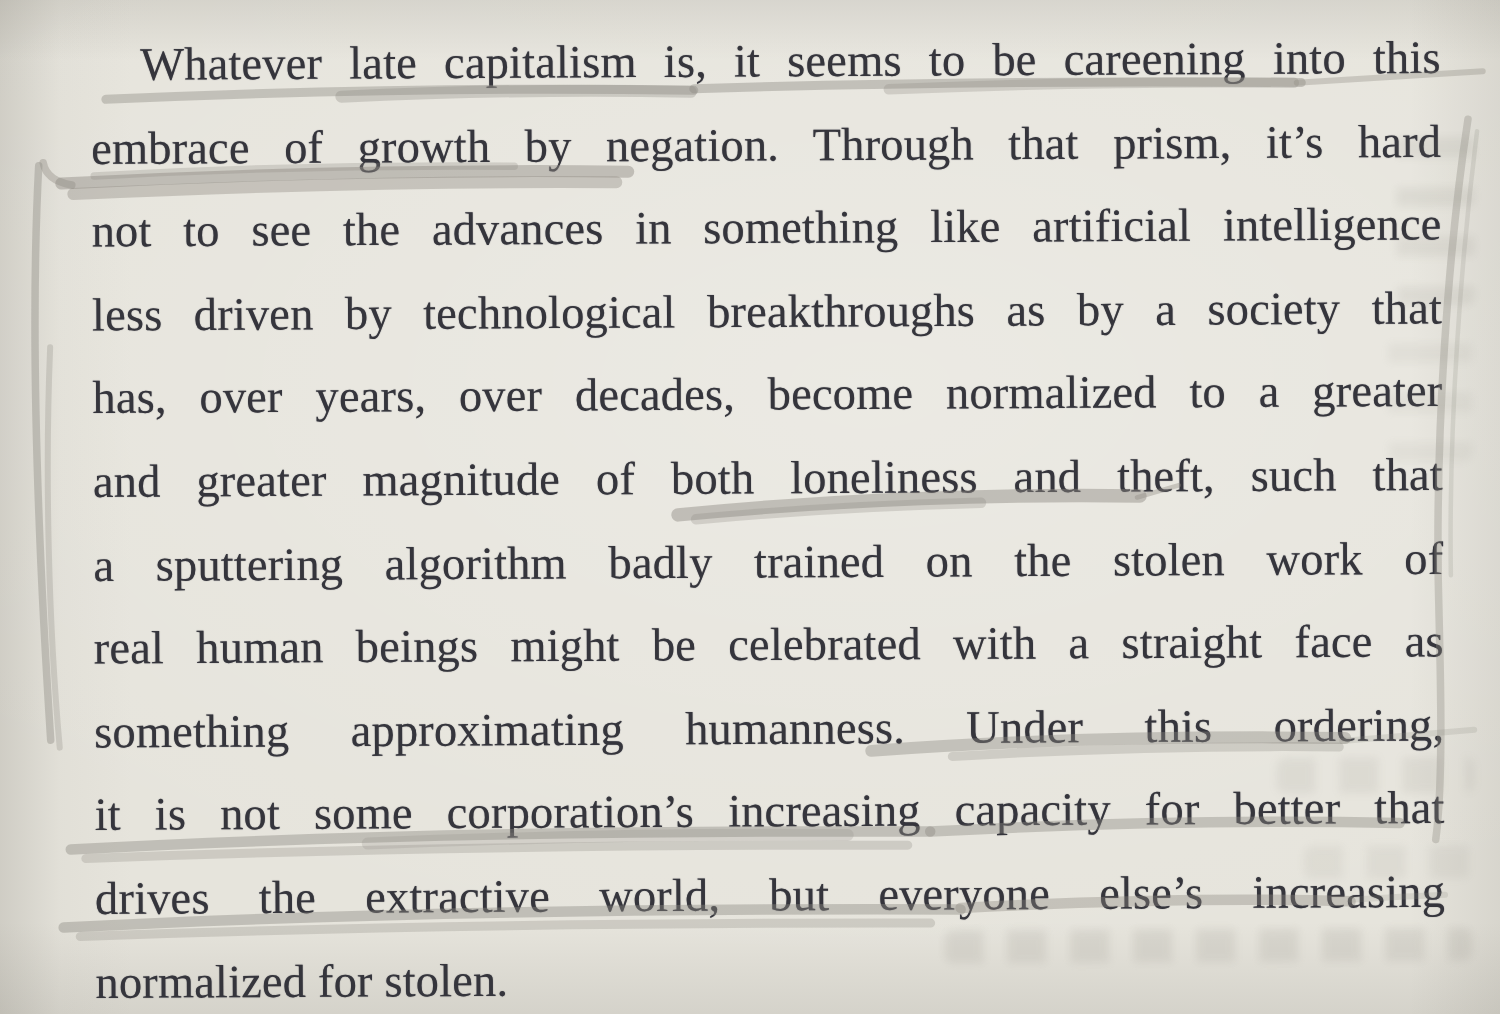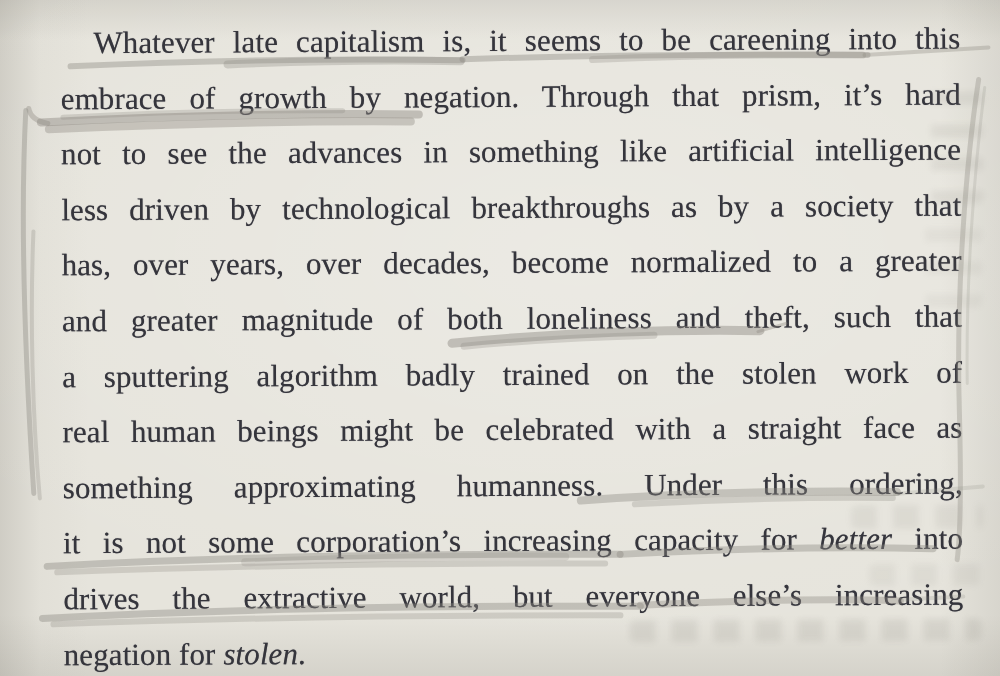--- a/index.html
+++ b/index.html
@@ -18,21 +18,21 @@
   .textblock{
     position:absolute;left:74px;top:25px;width:900px;
     font-size:31px;line-height:55.6px;color:#35353c;
     text-shadow:0 0 0.7px rgba(55,55,66,0.65);
     letter-spacing:0.1px;
   }
   .line{height:55.6px;overflow:visible;}
   .j{text-align:justify;text-align-last:justify;}
   .last{text-align:left;text-align-last:left;}
   .ind{padding-left:33px;}
-  .it{font-style:italic;}
+  .it{}
   .pencil-svg{position:absolute;left:0;top:0;pointer-events:none;}
   .pencil-svg path{stroke:#8d8a82;fill:none;stroke-linecap:round;}
   .ghost{position:absolute;filter:blur(3px);pointer-events:none;border-radius:6px;}
   .ghost.h{background:repeating-linear-gradient(90deg, rgba(130,127,118,0.30) 0 26px, rgba(130,127,118,0) 26px 42px);}
   .ghost.v{background:repeating-linear-gradient(0deg, rgba(130,127,118,0.26) 0 13px, rgba(130,127,118,0) 13px 33px);}
 </style>
 </head>
 <body>
 
 <div class="tilt">
@@ -40,23 +40,23 @@
   <div class="textblock">
     <div class="line j ind"><span>Whatever late capitalism is, it seems to be careening into this</span></div>
     <div class="line j"><span>embrace of growth by negation. Through that prism, it’s hard</span></div>
     <div class="line j"><span>not to see the advances in something like artificial intelligence</span></div>
     <div class="line j"><span>less driven by technological breakthroughs as by a society that</span></div>
     <div class="line j"><span>has, over years, over decades, become normalized to a greater</span></div>
     <div class="line j"><span>and greater magnitude of both loneliness and theft, such that</span></div>
     <div class="line j"><span>a sputtering algorithm badly trained on the stolen work of</span></div>
     <div class="line j"><span>real human beings might be celebrated with a straight face as</span></div>
     <div class="line j"><span>something approximating humanness. Under this ordering,</span></div>
-    <div class="line j"><span>it is not some corporation’s increasing capacity for </span><span class="it">better</span><span> into</span></div>
+    <div class="line j"><span>it is not some corporation’s increasing capacity for </span><span class="it">better</span><span> that</span></div>
     <div class="line j"><span>drives the extractive world, but everyone else’s increasing</span></div>
-    <div class="line last"><span>negation for </span><span class="it">stolen</span><span>.</span></div>
+    <div class="line last"><span>normalized for </span><span class="it">stolen</span><span>.</span></div>
   </div>
 
   <svg class="pencil-svg" width="1012" height="700" viewBox="-6 -6 1012 700">
     <g>
       <path d="M78,70 Q280,62 470,66" stroke-width="6" opacity="0.40"></path>
       <path d="M235,69 Q360,64 468,67" stroke-width="8" opacity="0.32"></path>
       <path d="M470,65 Q660,60 875,63" stroke-width="6" opacity="0.42"></path>
       <path d="M600,66 Q740,61 870,63" stroke-width="7" opacity="0.28"></path>
       <path d="M872,63 Q940,59 996,56" stroke-width="4" opacity="0.34"></path>
     </g>

